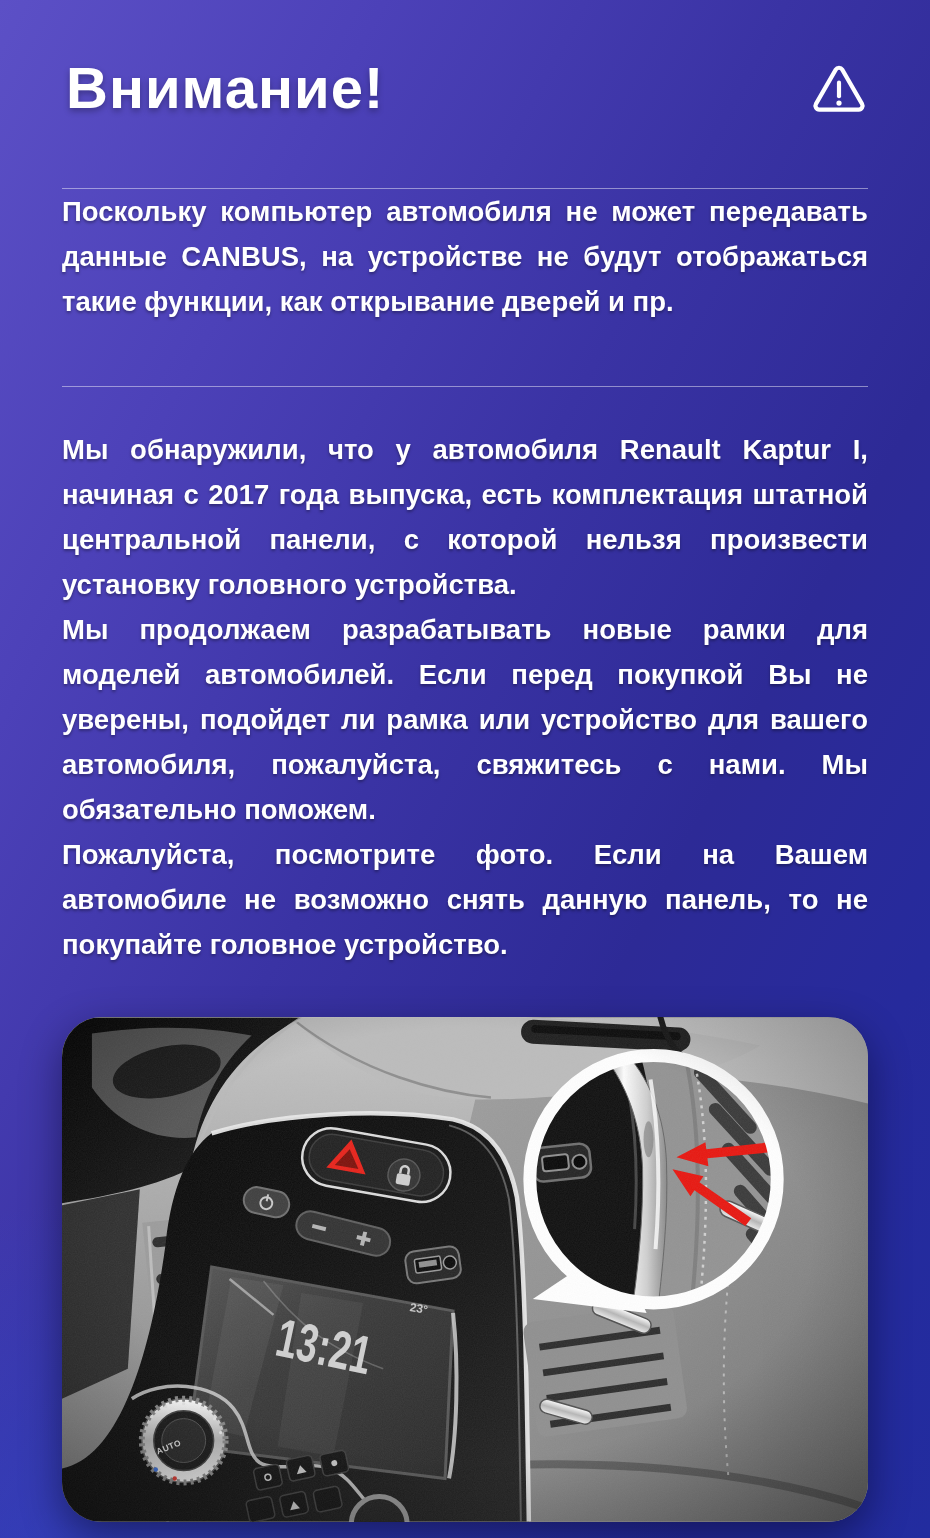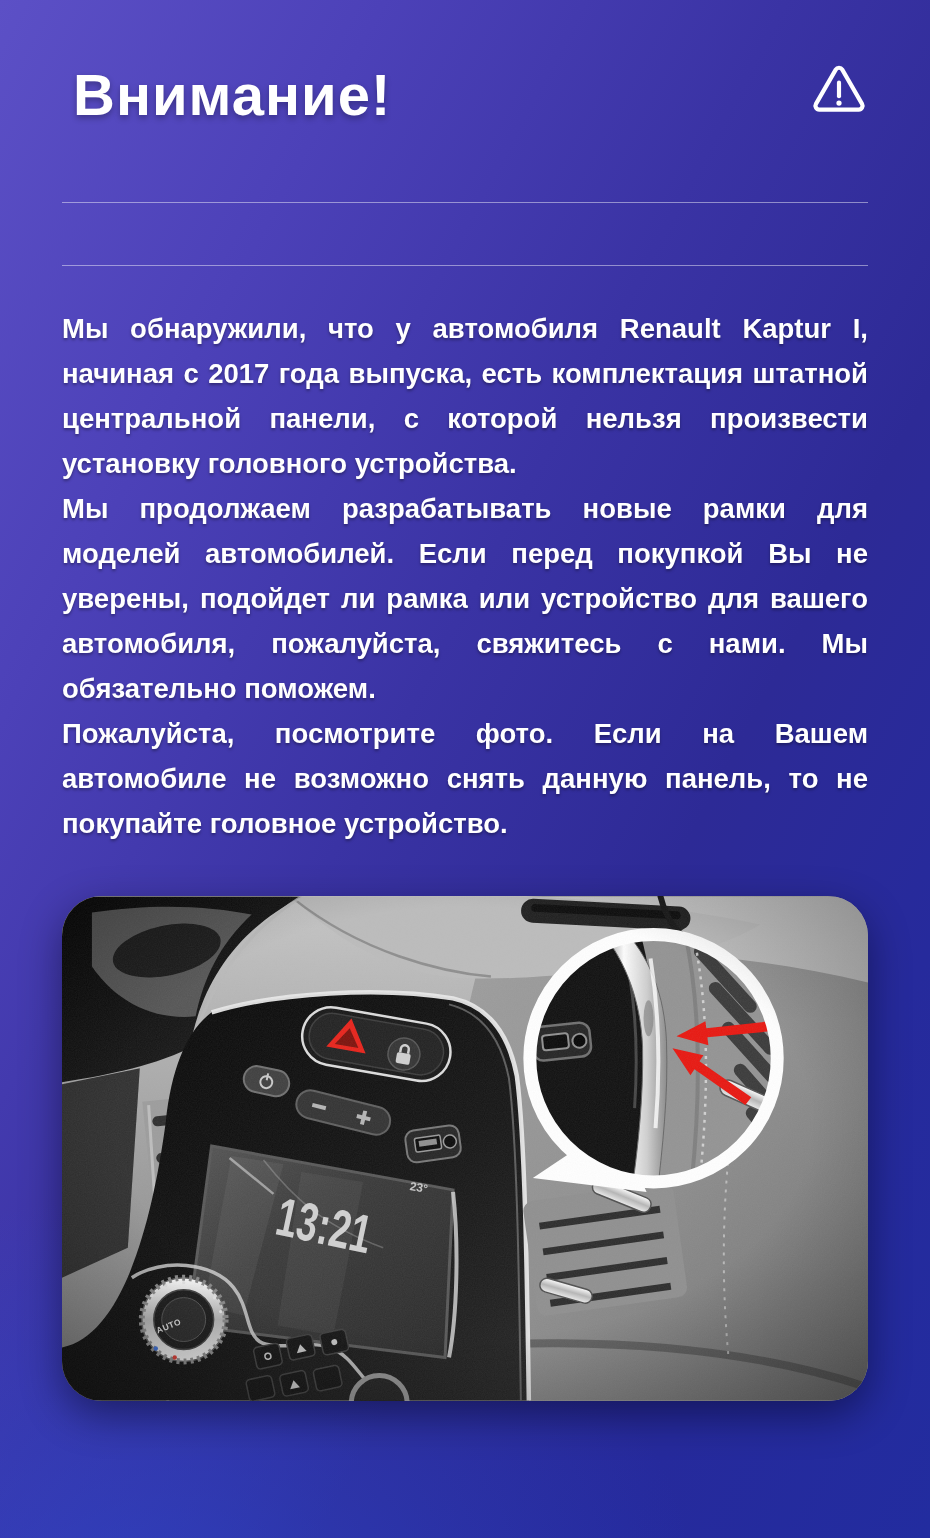--- a/index.html
+++ b/index.html
@@ -5,21 +5,21 @@
   html,body{margin:0;padding:0;}
   body{
     width:930px;height:1538px;overflow:hidden;
     font-family:"Liberation Sans",sans-serif;
     background:
       radial-gradient(900px 650px at 15% 104%, rgba(44,78,215,.50), rgba(44,78,215,0) 62%),
       linear-gradient(118deg,#5c50c6 0%,#4c41b8 22%,#3a33a4 45%,#2d2a96 65%,#262a9c 82%,#222c9f 100%);
   }
   .container{width:930px;box-sizing:border-box;padding:0 62px;color:#fff;}
   header{display:flex;justify-content:space-between;align-items:flex-start;padding-top:50px;}
-  h1{margin:11px;font-size:58px;line-height:67px;font-weight:bold;letter-spacing:1px;
+  h1{margin:4px;font-size:58px;line-height:67px;font-weight:bold;letter-spacing:1px;
      text-shadow:0 3px 6px rgba(0,0,0,.30);}
   .warn-icon{width:58px;height:58px;margin-top:10px;flex:0 0 auto;}
   .divider{border:none;border-top:1px solid rgba(255,255,255,.45);margin:0;height:0;}
   .d1{margin-top:63px;}
   .d2{margin-top:62px;}
   .intro{margin:28px 0 0;}
   .details{margin-top:40px;}
   p.txt{font-size:27.5px;line-height:45px;font-weight:bold;text-align:justify;margin:0;
         text-shadow:0 2px 3px rgba(0,0,0,.35);}
   figure.photo{margin:50px 0 0;width:806px;height:505px;border-radius:40px;overflow:hidden;
@@ -36,20 +36,21 @@
     <h1>Внимание!</h1>
     <svg class="warn-icon" viewBox="0 0 64 64" aria-hidden="true">
       <path d="M28.4,10.6 a4.2,4.2 0 0 1 7.2,0 L57.4,48.4 a4.2,4.2 0 0 1 -3.6,6.3 H10.2 a4.2,4.2 0 0 1 -3.6,-6.3 Z" fill="none" stroke="#ffffff" stroke-width="4.6" stroke-linejoin="round"></path>
       <line x1="32" y1="25" x2="32" y2="40" stroke="#ffffff" stroke-width="4.6" stroke-linecap="round"></line>
       <circle cx="32" cy="47.5" r="2.9" fill="#ffffff"></circle>
     </svg>
   </header>
 
   <hr class="divider d1">
 
+  <p class="txt intro">Поскольку компьютер автомобиля не может передавать данные CANBUS, на устройстве не будут отображаться такие функции, как открывание дверей и пр.</p>
 
   <hr class="divider d2">
 
   <div class="details">
     <p class="txt">Мы обнаружили, что у автомобиля Renault Kaptur I, начиная с 2017 года выпуска, есть комплектация штатной центральной панели, с которой нельзя произвести установку головного устройства.</p>
     <p class="txt">Мы продолжаем разрабатывать новые рамки для моделей автомобилей. Если перед покупкой Вы не уверены, подойдет ли рамка или устройство для вашего автомобиля, пожалуйста, свяжитесь с нами. Мы обязательно поможем.</p>
     <p class="txt">Пожалуйста, посмотрите фото. Если на Вашем автомобиле не возможно снять данную панель, то не покупайте головное устройство.</p>
   </div>
 
   <figure class="photo">

